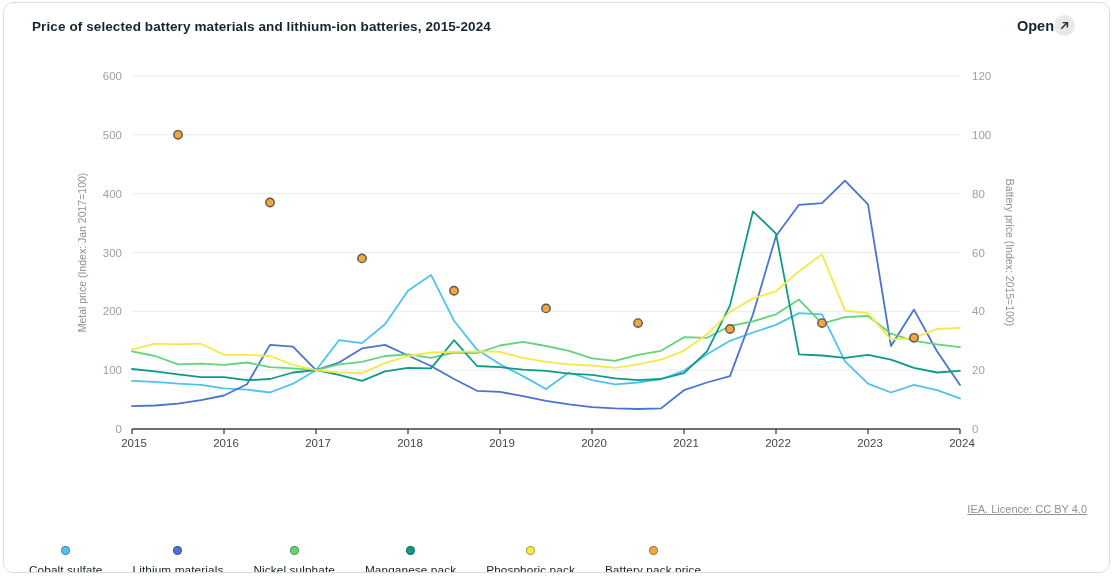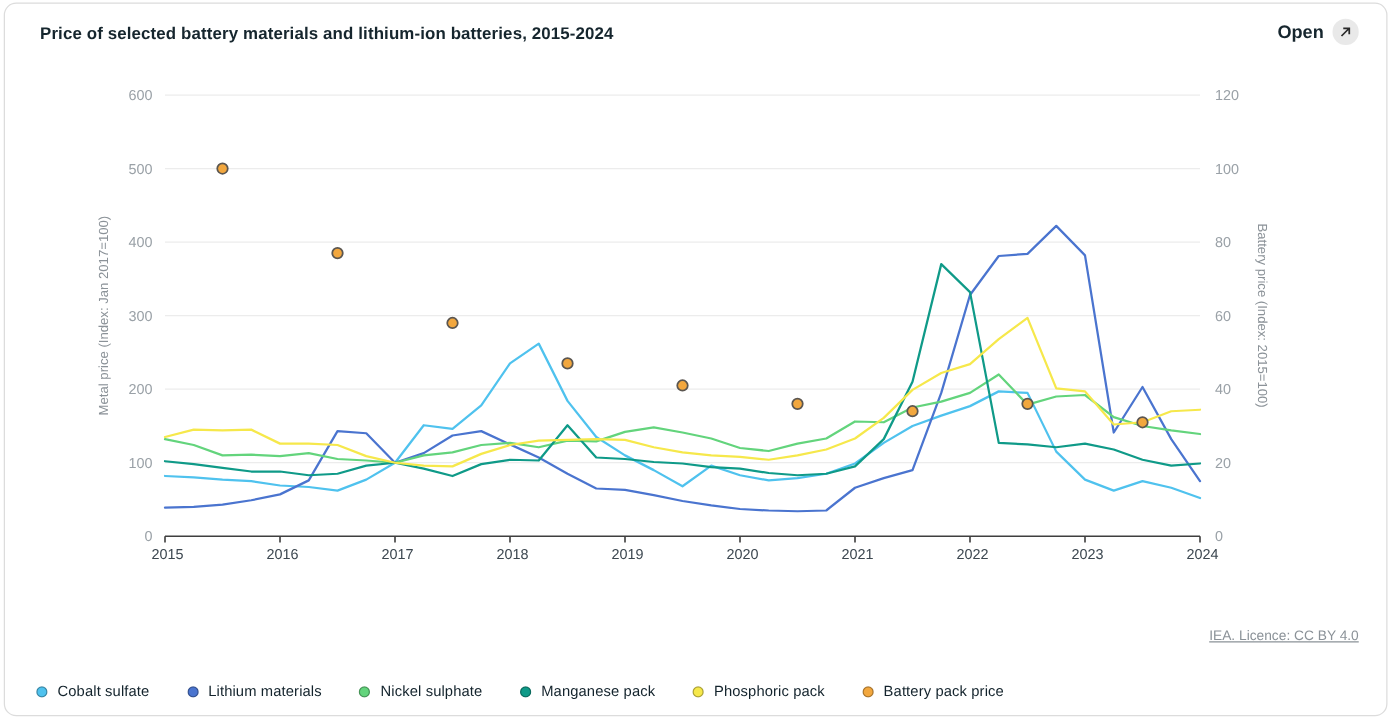--- a/index.html
+++ b/index.html
@@ -1,28 +1,28 @@
 <!DOCTYPE html>
 <html><head>
 <meta charset="utf-8">
 <style>
   html,body{margin:0;padding:0;background:#fff;}
   body{width:1115px;height:577px;position:relative;font-family:"Liberation Sans",sans-serif;-webkit-font-smoothing:antialiased;}
   .card{position:absolute;left:3px;top:2px;width:1107px;height:571px;background:#fff;border:1px solid #dcdcdc;border-radius:10px;box-sizing:border-box;overflow:hidden;}
-  .hdr{position:absolute;left:0;top:0;right:0;height:46px;}
+  .hdr{position:absolute;left:0;top:0;right:12px;height:46px;}
   .title{position:absolute;left:28px;top:16px;font-size:13.5px;font-weight:700;color:#16262e;letter-spacing:.1px;}
-  .open-btn{position:absolute;right:22px;top:12px;display:flex;align-items:center;gap:7px;cursor:pointer;}
+  .open-btn{position:absolute;right:22px;top:12px;display:flex;align-items:center;cursor:pointer;}
   .open-label{font-size:14.5px;font-weight:700;color:#16262e;}
   .open-circ{width:21px;height:21px;border-radius:50%;background:#e9e9e9;display:flex;align-items:center;justify-content:center;}
   .chart-wrap{position:absolute;left:0;top:0;width:1107px;height:571px;}
   svg text{font-family:"Liberation Sans",sans-serif;}
   .licence{position:absolute;right:22px;top:500px;font-size:11px;color:#8b9298;margin-left:12px;}
   .licence a{color:#8b9298;text-decoration:underline;cursor:pointer;}
   .legend{position:absolute;left:25px;top:543px;display:flex;align-items:center;gap:30px;}
-  .legend-item{display:flex;align-items:center;gap:8px;cursor:pointer;}
+  .legend-item{display:flex;align-items:center;gap:8px;cursor:pointer;flex-direction:column;}
   .legend-dot{width:9px;height:9px;border-radius:50%;box-sizing:border-box;border:1.4px solid rgba(0,0,0,0.30);}
   .legend-label{font-size:11.8px;font-weight:500;color:#13232c;letter-spacing:.1px;}
 </style>
 </head>
 <body>
 
 <div class="card">
 
   <div class="hdr">
     <div class="title">Price of selected battery materials and lithium-ion batteries, 2015-2024</div>

